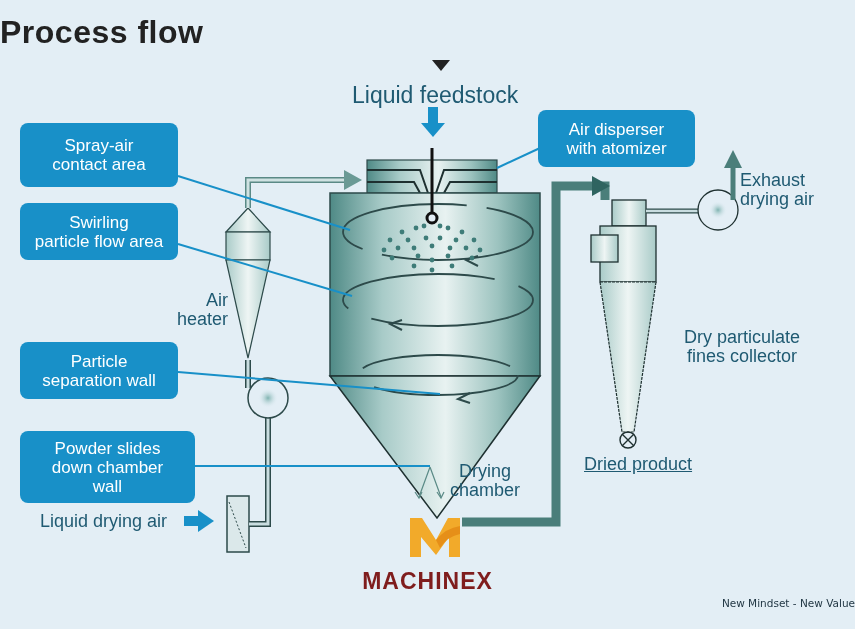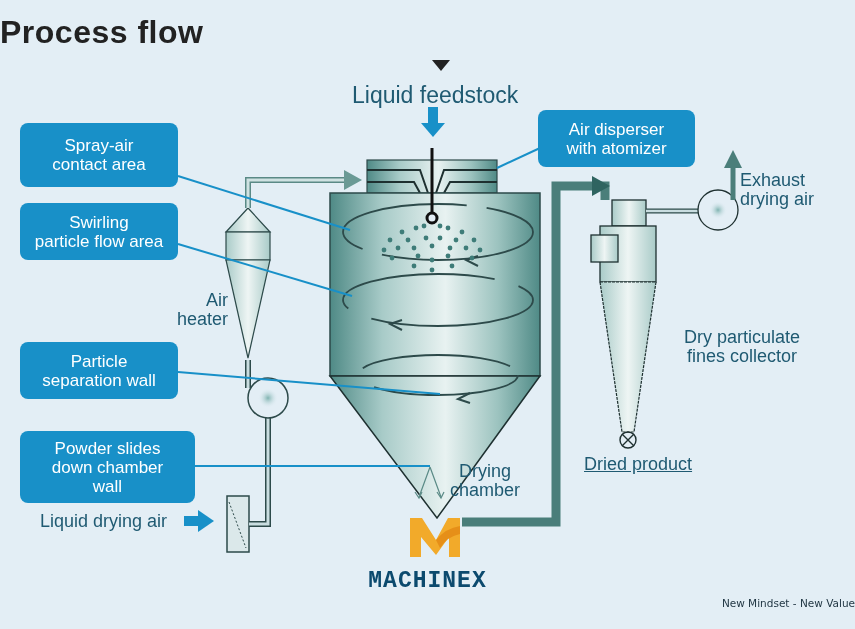--- a/index.html
+++ b/index.html
@@ -3,21 +3,21 @@
 <meta charset="utf-8">
 <style>
   html, body { margin:0; padding:0; }
   body { width:855px; height:629px; background:#e3eef5; position:relative; overflow:hidden; font-family:"Liberation Sans", sans-serif; }
   .title { position:absolute; left:0; width:721px; top:14px; text-align:left; font-size:32px; font-weight:bold; color:#222; letter-spacing:0.5px; }
   .title-arrow { position:absolute; left:432px; top:60px; width:0; height:0; border-left:9px solid transparent; border-right:9px solid transparent; border-top:11px solid #222; }
   .txt { position:absolute; color:#1f5a72; font-size:18px; line-height:19px; text-align:center; white-space:nowrap; }
   .callout { position:absolute; background:#1890c8; color:#fff; border-radius:8px; font-size:17px; line-height:19px; text-align:center; display:flex; align-items:center; justify-content:center; box-sizing:border-box; padding:2px 4px; }
   .callout span { white-space:pre-line; }
   svg.diagram { position:absolute; left:0; top:0; }
-  .logo-name { position:absolute; left:0; width:855px; top:568px; text-align:center; font-size:23px; font-weight:bold; color:#0c4a6e; letter-spacing:1px;font-family:Liberation Mono, monospace; }
+  .logo-name { position:absolute; left:0; width:855px; top:568px; text-align:center; font-size:23px; font-weight:bold; color:#7f1d1d; letter-spacing:1px; }
   .logo-tag { position:absolute; left:0; width:855px; top:597px; text-align:right; font-size:10.5px; color:#1e3340; font-family:"DejaVu Sans", sans-serif; }
 </style>
 </head>
 <body>
 
 <div class="title">Process flow</div>
 <div class="title-arrow"></div>
 
 <svg class="diagram" width="855" height="629" viewBox="0 0 855 629">
   <defs>

